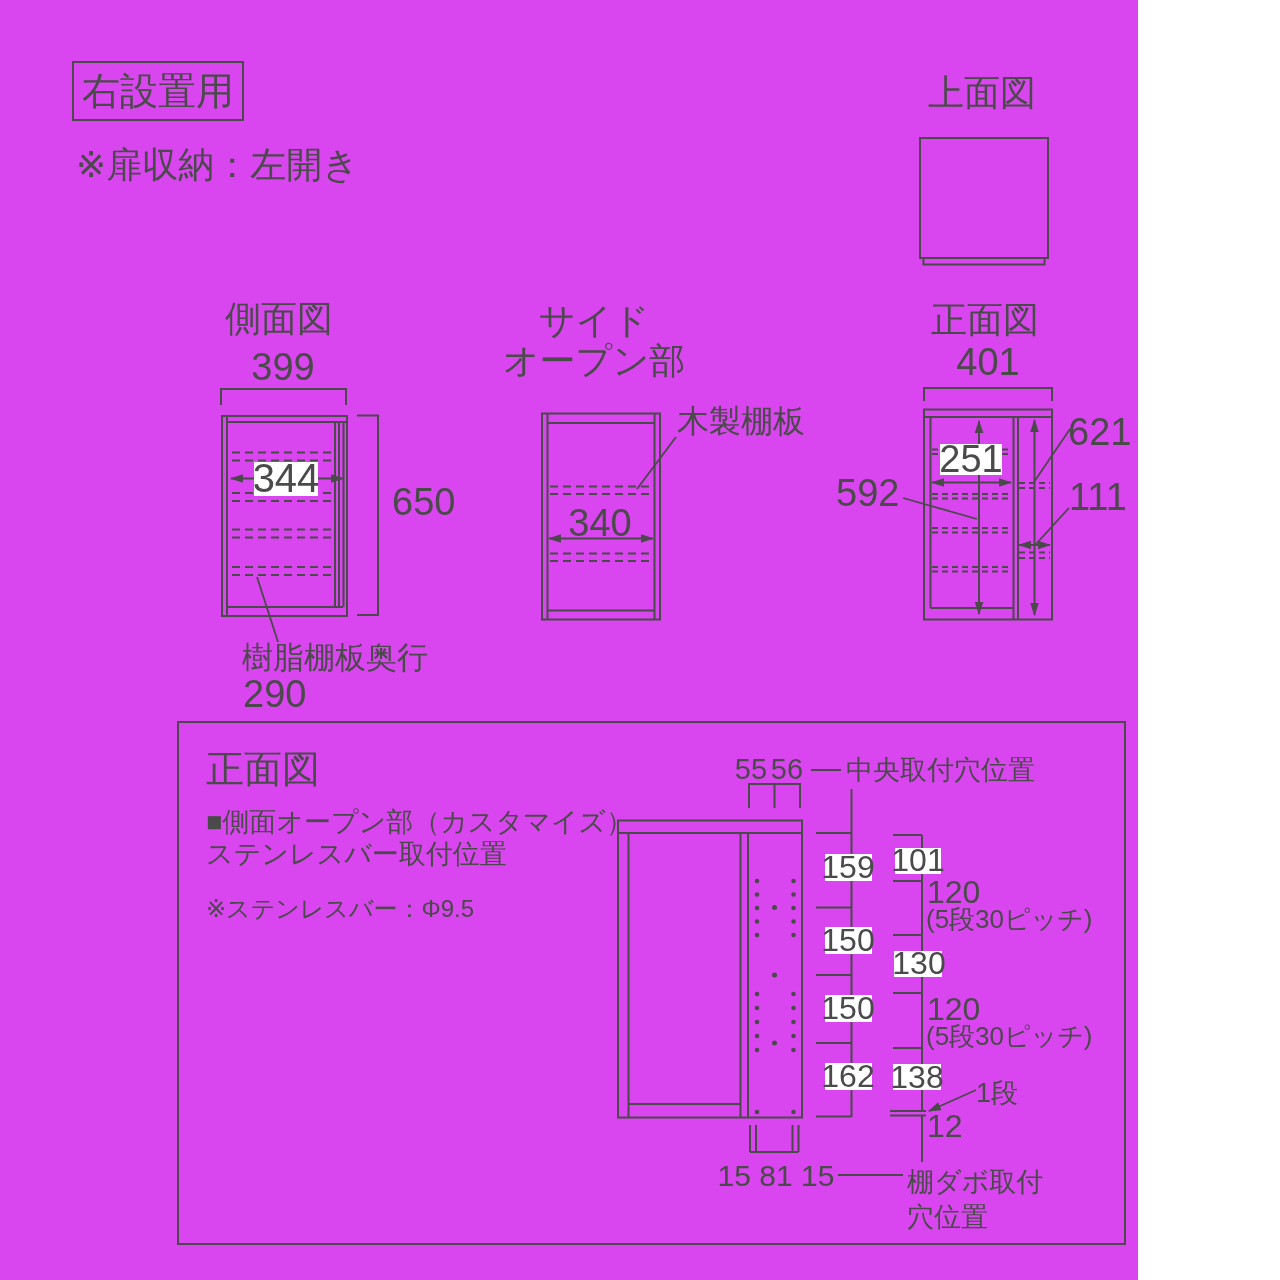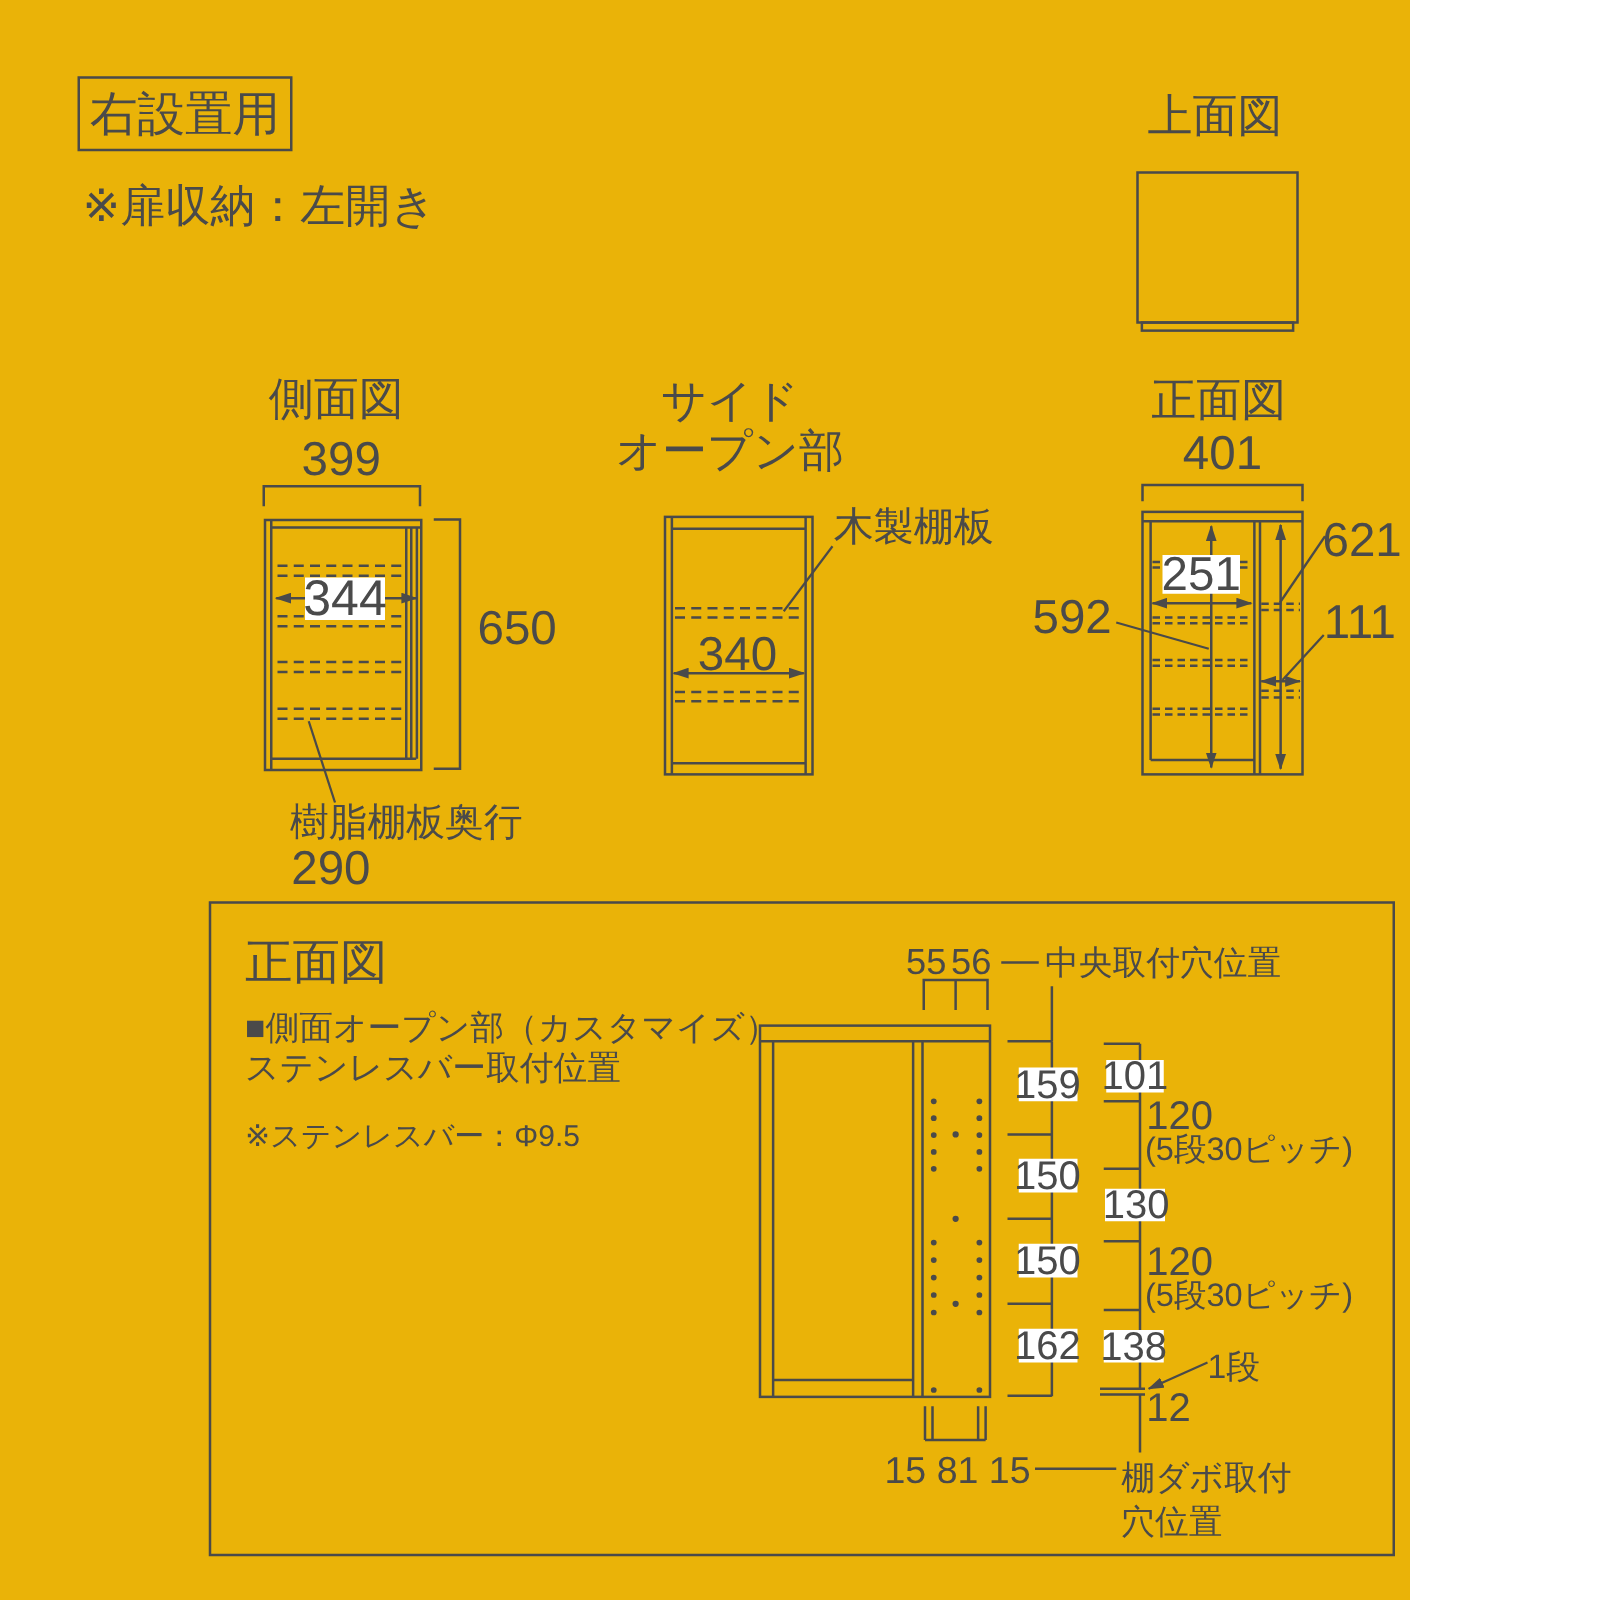--- a/index.html
+++ b/index.html
@@ -1,16 +1,16 @@
 <!DOCTYPE html>
 <html><head>
 <meta charset="utf-8">
 <style>
   html,body{margin:0;padding:0;background:#ffffff;}
-  .stage{position:relative;width:1128px;height:1280px;background:#eab308;}
+  .stage{position:relative;width:1128px;height:1280px;background:#d946ef;padding-left:10px;}
   svg{display:block;}
   .ln{stroke:#4a4a4a;stroke-width:2;fill:none;}
   .thin{stroke-width:1.8;}
   .dash{stroke-dasharray:8 5;}
   .dash2{stroke-dasharray:6 4;}
   .txt{fill:#4a4a4a;font-family:"Liberation Sans","DejaVu Sans",sans-serif;}
   .mask{fill:#ffffff;stroke:none;}
   .dot{fill:#4a4a4a;stroke:none;}
 </style>
 </head>

